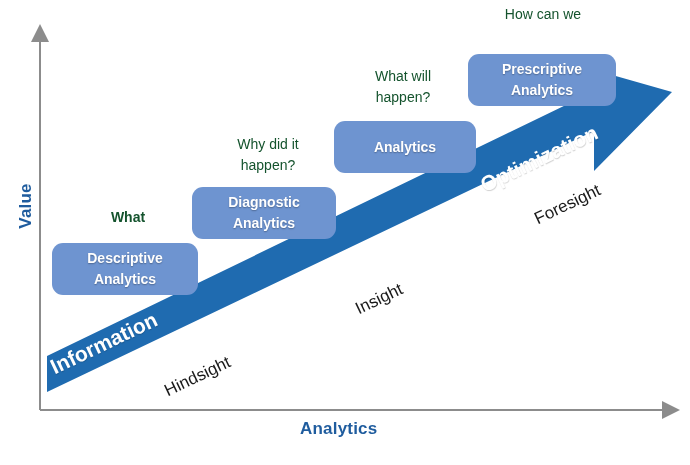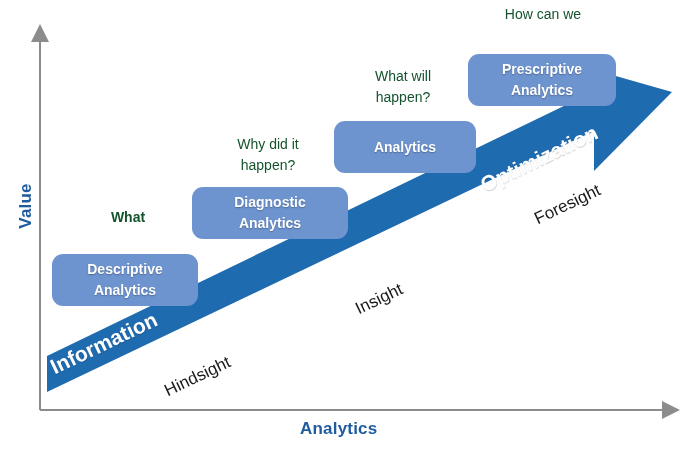--- a/index.html
+++ b/index.html
@@ -95,22 +95,22 @@
     font-size: 14px;
     line-height: 21px;
     display: flex;
     flex-direction: column;
     align-items: center;
     justify-content: center;
     text-align: center;
     text-shadow: 0 1px 1.5px rgba(0,0,0,.30);
     box-sizing: border-box;
   }
-  #box-descriptive  { left: 52px;  top: 254px; width: 146px; height: 52px; }
-  #box-diagnostic   { left: 192px; top: 187px; width: 156px; height: 52px; }
+  #box-descriptive  { left: 52px;  top: 243px; width: 146px; height: 52px; }
+  #box-diagnostic   { left: 192px; top: 187px; width: 144px; height: 52px; }
   #box-predictive   { left: 334px; top: 121px; width: 142px; height: 52px; }
   #box-prescriptive { left: 468px; top: 54px;  width: 148px; height: 52px; }
 
   
   .question {
     position: absolute;
     color: #14532d;
     font-size: 14px;
     line-height: 21px;
     text-align: center;

